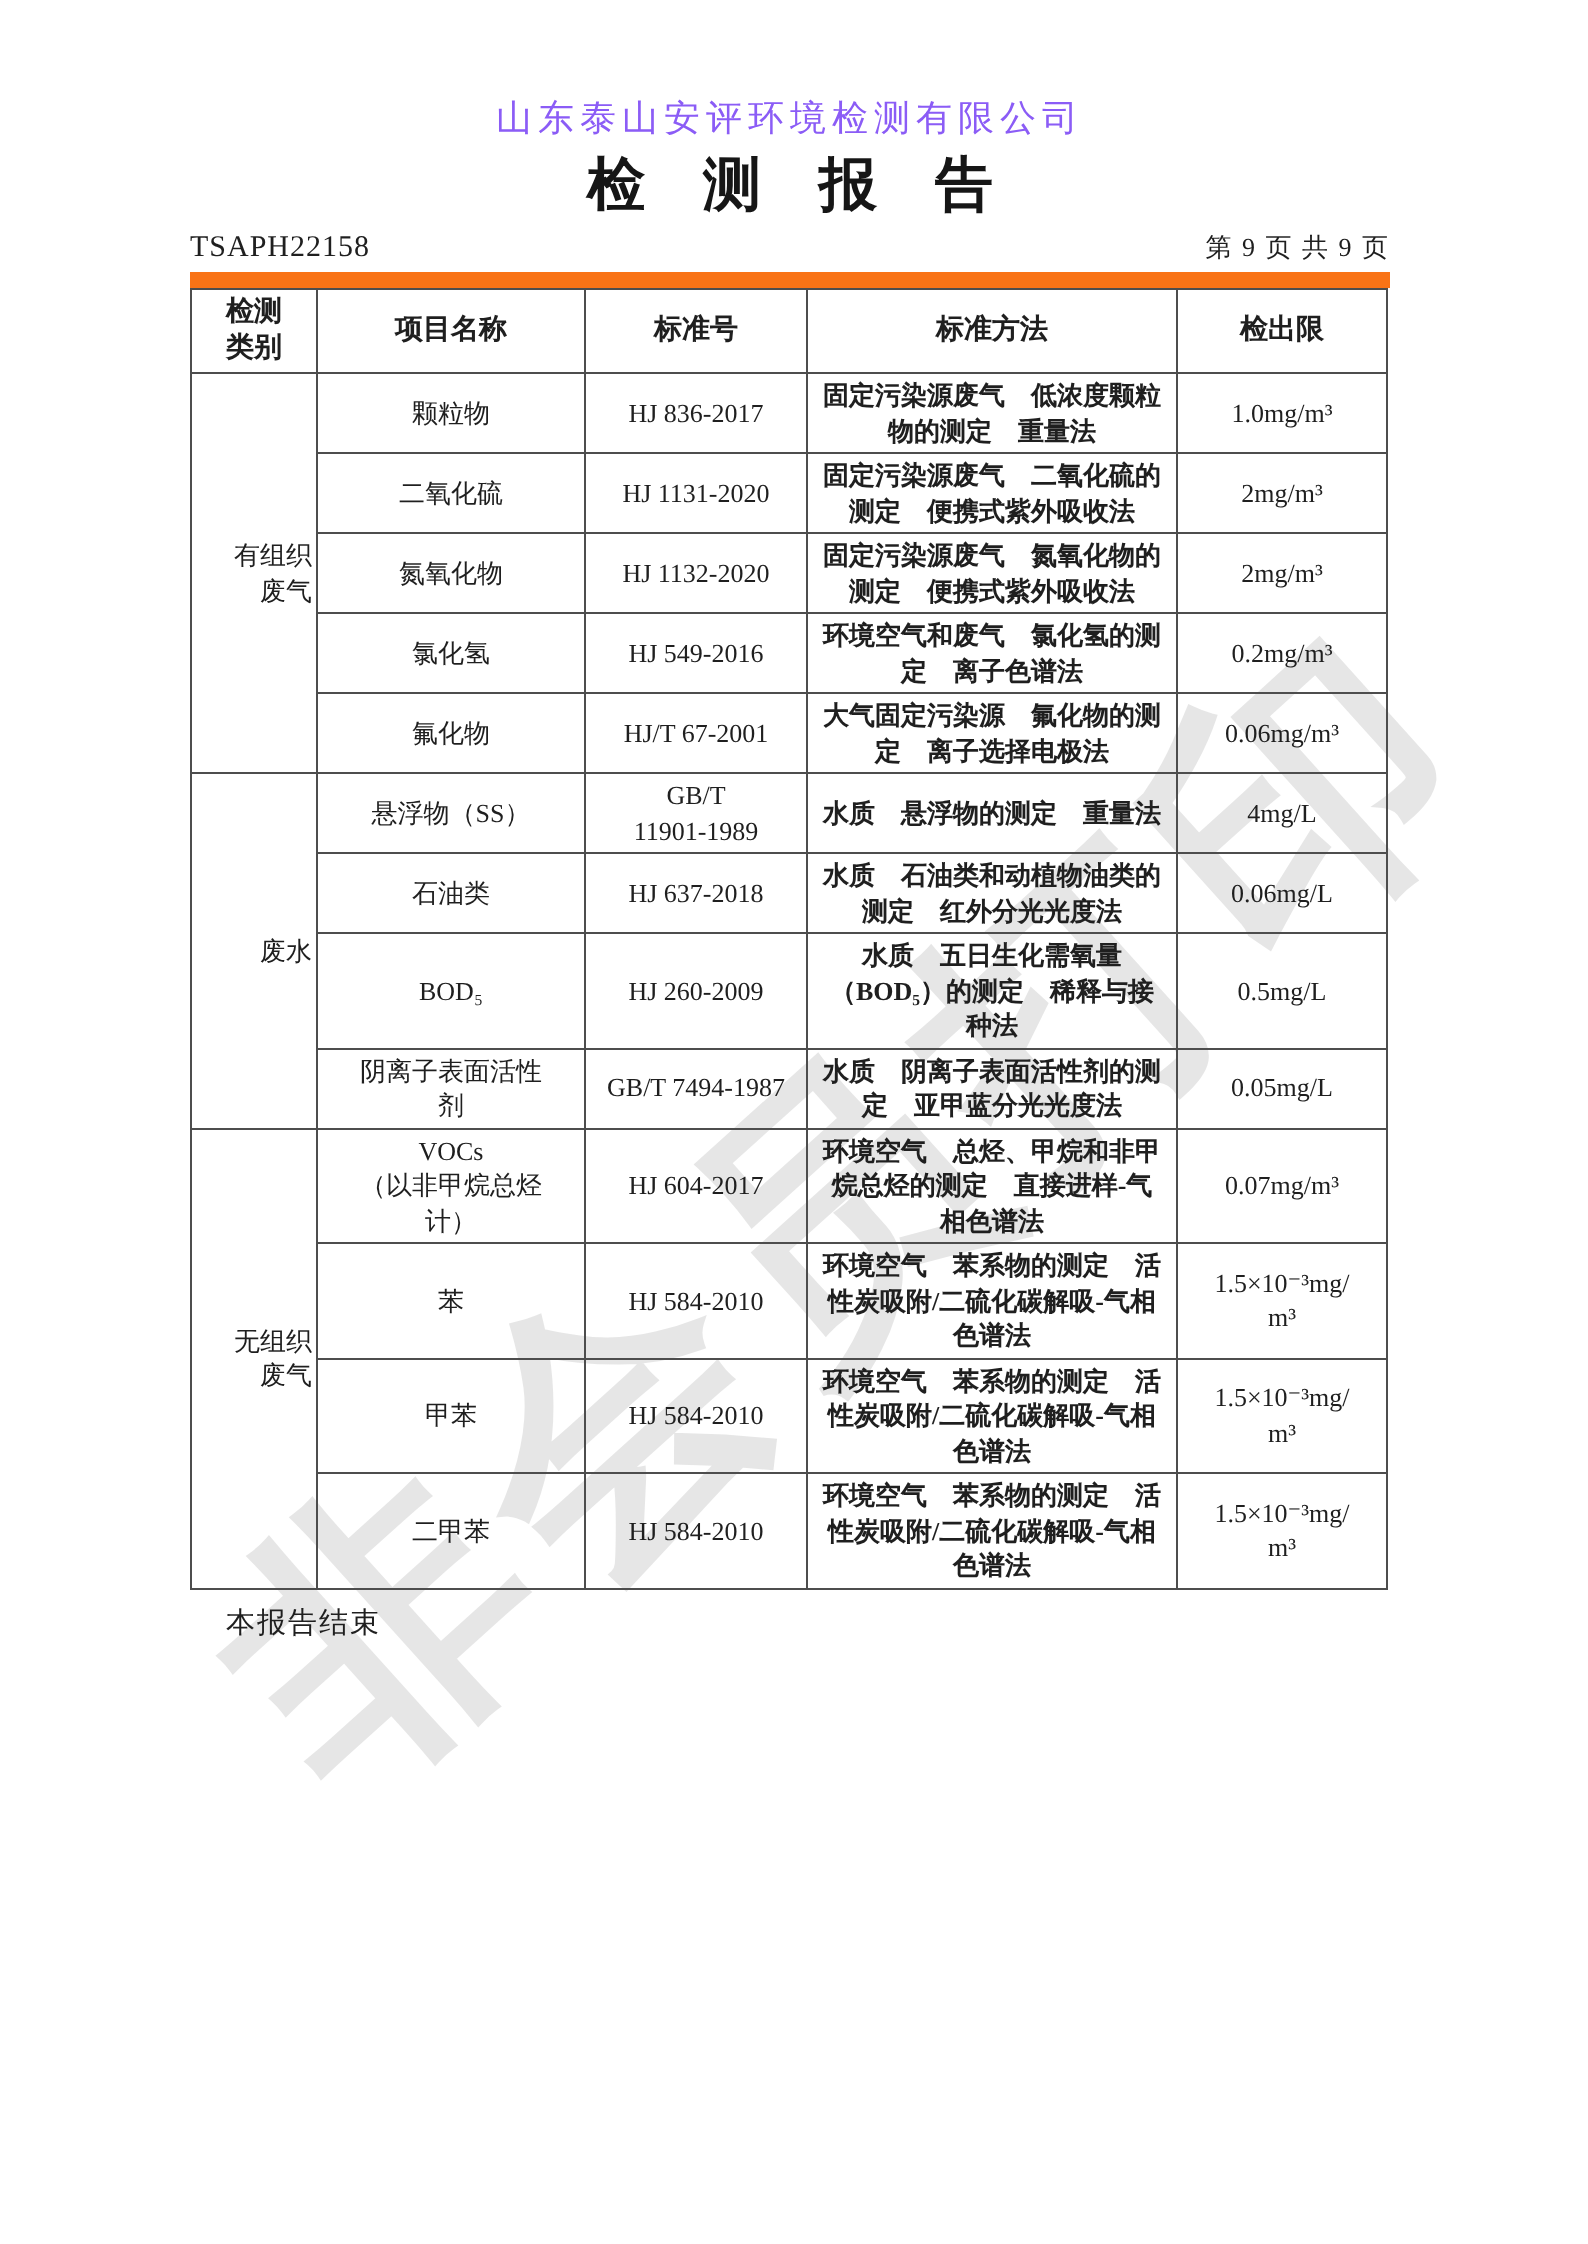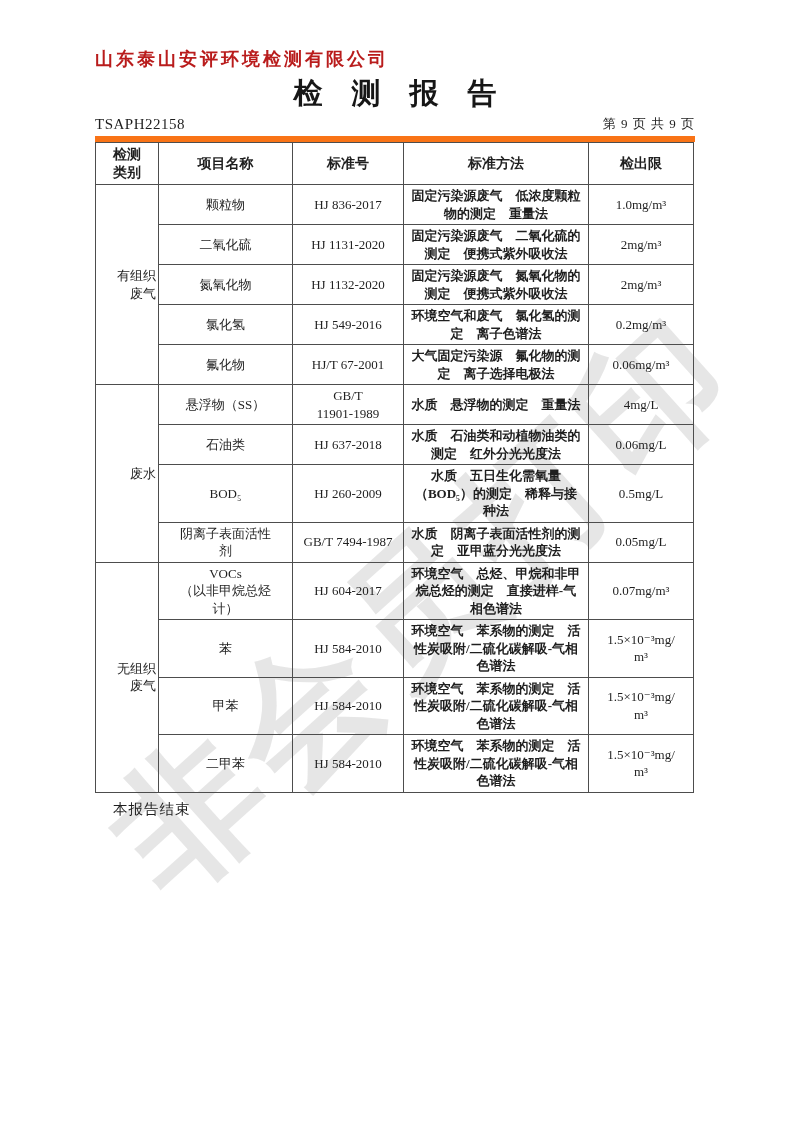--- a/index.html
+++ b/index.html
@@ -30,41 +30,41 @@
     pointer-events: none;
   }
   .content {
     position: relative;
     z-index: 1;
     width: 600px;
     margin-left: 95px;
     padding-top: 48px;
   }
   .company {
+    text-align: center;
     font-size: 18px;
     letter-spacing: 3px;
     line-height: 22px;
-    color: #b91c1c;
-    font-weight: bold;
+    color: #8b5cf6;
   }
   .report-title {
     text-align: center;
     font-size: 29px;
     font-weight: bold;
     line-height: 32px;
     margin-top: 7px;
     color: #161616;
   }
   .meta-row {
     display: flex;
     justify-content: space-between;
     align-items: flex-end;
     margin-top: 6px;
     padding-bottom: 3px;
-    border-bottom: 6px solid #f97316;
+    border-bottom: 8px solid #f97316;
   }
   .report-no {
     font-size: 15px;
     letter-spacing: 0.5px;
   }
   .page-indicator {
     font-size: 13px;
     letter-spacing: 1px;
   }
   .section-title {

